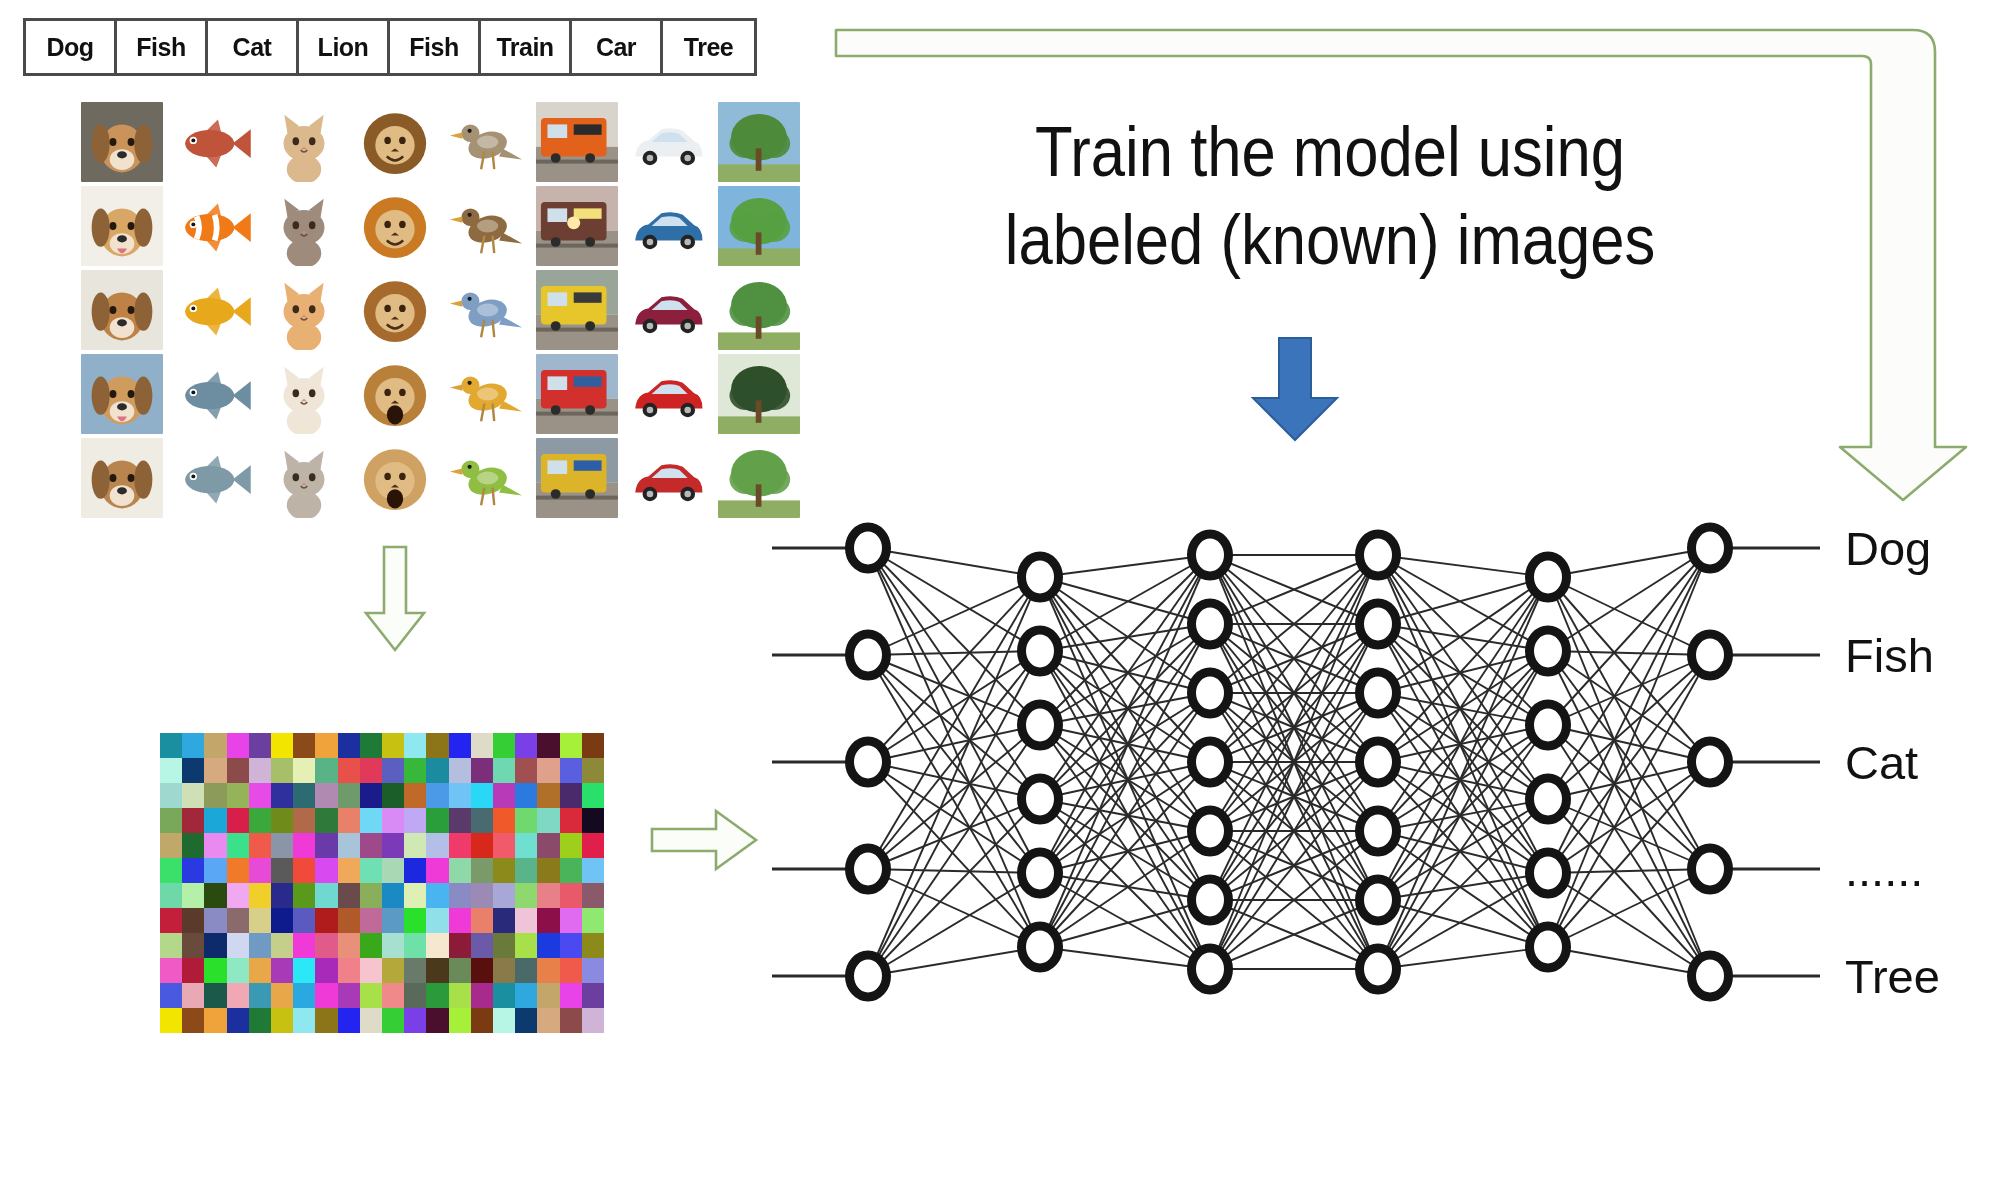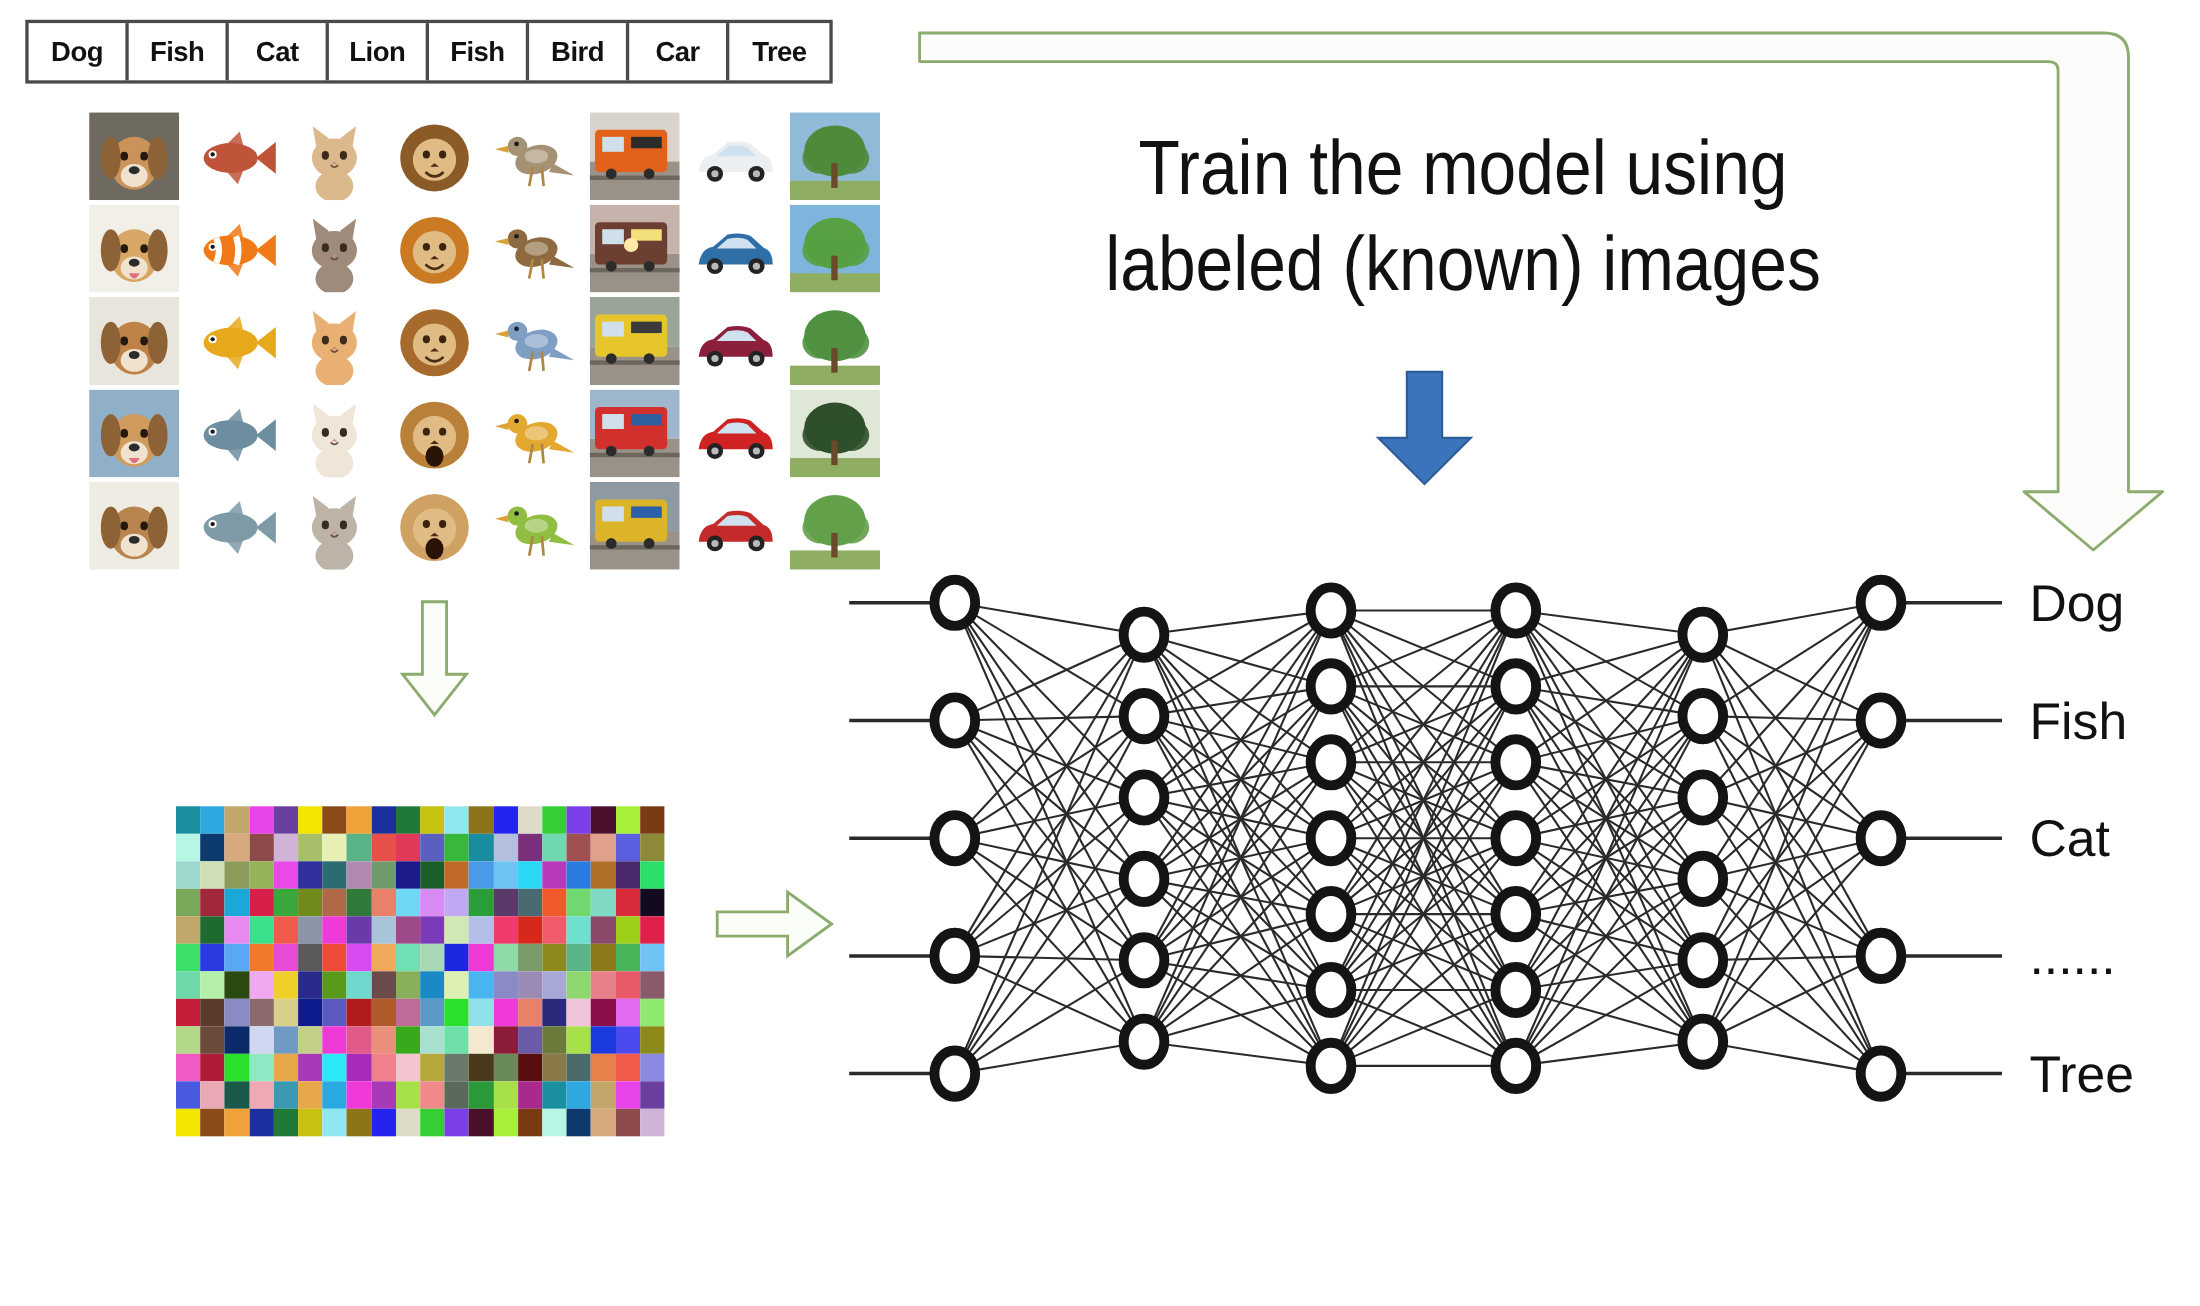--- a/index.html
+++ b/index.html
@@ -93,21 +93,21 @@
 <body>
 
 <div id="stage">
 
   <div id="label-table">
       <div class="cell">Dog</div>
       <div class="cell">Fish</div>
       <div class="cell">Cat</div>
       <div class="cell">Lion</div>
       <div class="cell">Fish</div>
-      <div class="cell">Bird</div>
+      <div class="cell">Train</div>
       <div class="cell">Car</div>
       <div class="cell">Tree</div>
     </div>
 
   <div id="thumb-grid">
       <div class="thumb">
         <svg viewBox="0 0 100 100" preserveAspectRatio="none">
           <rect width="100" height="100" fill="#ffffff"></rect>
           <rect width="100" height="100" fill="#6f6a60"></rect>
           <ellipse cx="50" cy="58" rx="27" ry="30" fill="#c9935a"></ellipse>

